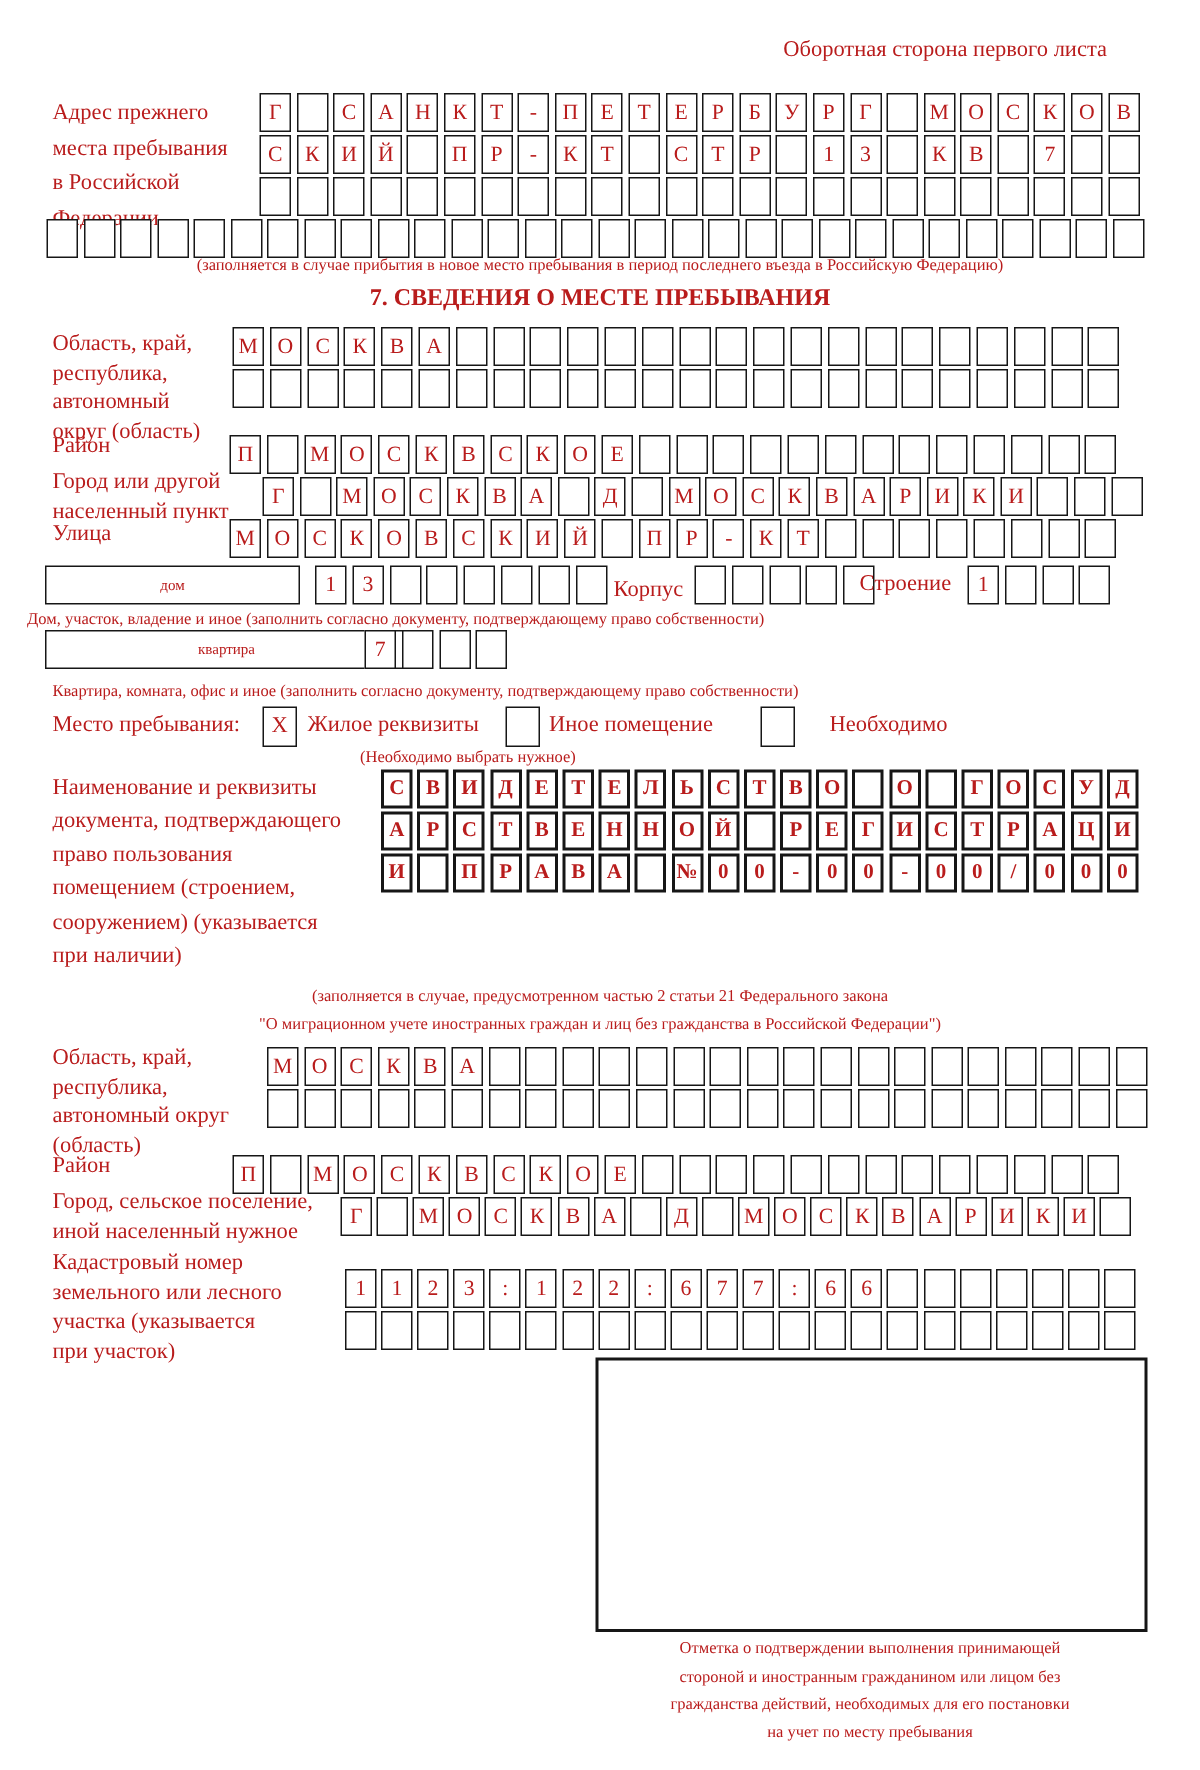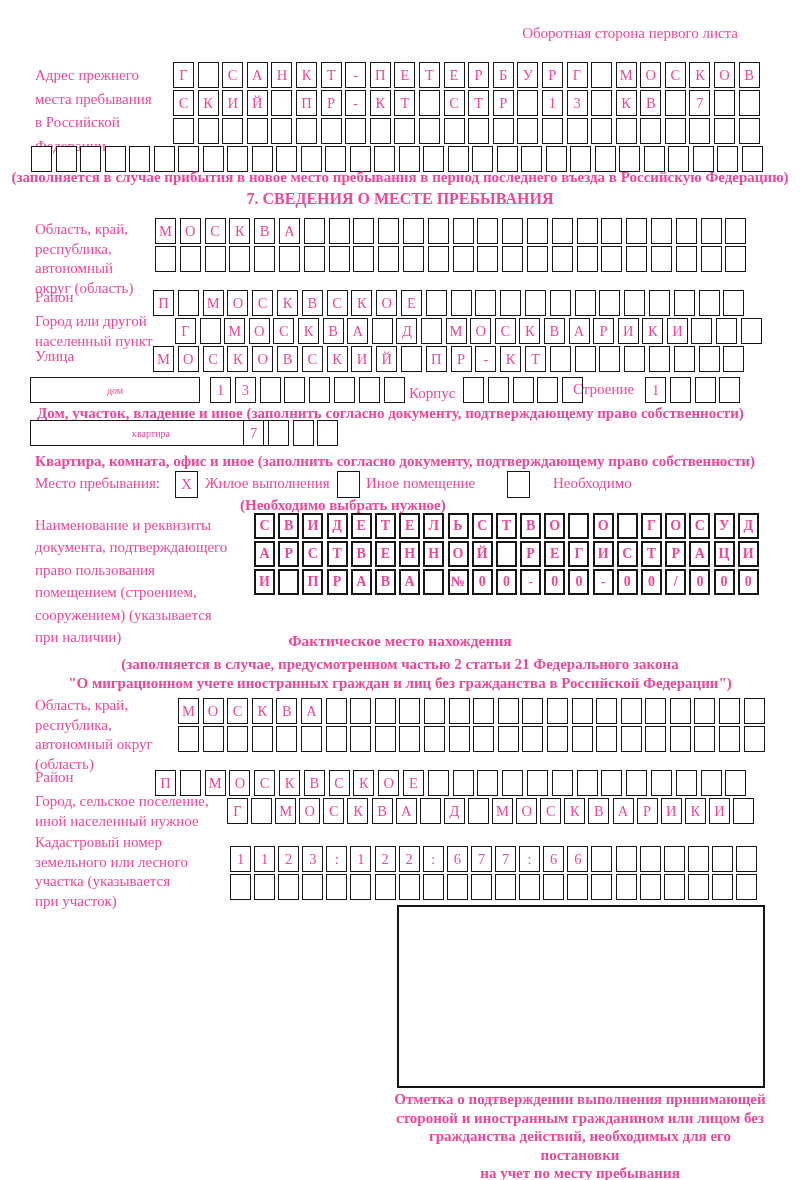--- a/index.html
+++ b/index.html
@@ -1,19 +1,19 @@
 <!DOCTYPE html>
 <html><head>
 <meta charset="utf-8">
 <style>
   html,body{margin:0;padding:0;background:#fff;}
-  .page{position:relative;width:800px;height:1180px;background:#fff;color:#ec4899;
+  .page{position:relative;width:800px;height:1180px;background:#fff;color:#b91c1c;
         font-family:"Liberation Serif","DejaVu Serif",serif;overflow:hidden;}
   .t{position:absolute;white-space:pre-line;font-size:15px;line-height:19.5px;}
-  .note{font-size:15px;line-height:18.5px;font-weight:bold;}
+  .note{font-size:11px;line-height:18.5px;}
   .center{left:0;right:0;text-align:center;}
   .bold{font-weight:bold;}
 
   .cells{position:absolute;display:flex;gap:3.8px;}
   .cell{flex:0 0 auto;box-sizing:border-box;width:21px;height:26px;border:1.6px solid #161616;
         display:flex;align-items:center;justify-content:center;font-size:14.5px;background:#fff;}
   .heavy .cell{border-width:2.2px;font-weight:bold;font-size:14px;}
 
   .wide-box{position:absolute;box-sizing:border-box;border:1.9px solid #161616;height:26px;
         display:flex;align-items:center;justify-content:center;font-size:10px;background:#fff;}
@@ -38,21 +38,21 @@
   .row-city2{left:175px;top:318px;gap:3.6px;}
   .lbl-street2{left:35px;top:347px;}
   .row-street2{left:153px;top:346px;}
 
   .house-box{left:30px;top:377px;width:170px;}
   .row-house{left:210px;top:377px;}
   .lbl-korpus{left:409px;top:384px;}
   .row-korpus{left:463px;top:377px;}
   .lbl-stroenie{left:573px;top:380px;}
   .row-stroenie{left:645px;top:377px;}
-  .caption-house{left:37px;top:404px;}
+  .caption-house{left:18px;top:404px;}
   .apt-box{left:30px;top:420px;width:242px;}
   .row-apt{left:243px;top:420px;}
   .caption-apt{left:35px;top:452px;}
 
   .mp-label{left:35px;top:474px;}
   .mp-cb1{left:175px;top:471px;}
   .mp-opt1{left:205px;top:474px;}
   .mp-cb2{left:337px;top:471px;}
   .mp-opt2{left:366px;top:474px;}
   .mp-cb3{left:507px;top:471px;}
@@ -381,21 +381,21 @@
   <div class="cells row-apt">
       <span class="cell">7</span>
       <span class="cell"></span>
       <span class="cell"></span>
       <span class="cell"></span>
     </div>
   <div class="t note caption-apt">Квартира, комната, офис и иное (заполнить согласно документу, подтверждающему право собственности)</div>
 
   <div class="t mp-label">Место пребывания:</div>
   <div class="cb mp-cb1">X</div>
-  <div class="t mp-opt1">Жилое выполнения</div>
+  <div class="t mp-opt1">Жилое реквизиты</div>
   <div class="cb mp-cb2"></div>
   <div class="t mp-opt2">Иное помещение</div>
   <div class="cb mp-cb3"></div>
   <div class="t mp-opt3">Необходимо</div>
   <div class="t note mp-note">(Необходимо выбрать нужное)</div>
 
   <div class="t lbl-doc">Наименование и реквизиты
 документа, подтверждающего
 право пользования
 помещением (строением,
@@ -464,21 +464,20 @@
       <span class="cell">0</span>
       <span class="cell">-</span>
       <span class="cell">0</span>
       <span class="cell">0</span>
       <span class="cell">/</span>
       <span class="cell">0</span>
       <span class="cell">0</span>
       <span class="cell">0</span>
     </div>
 
-  <div class="t bold center title3">Фактическое место нахождения</div>
   <div class="t note center note3">(заполняется в случае, предусмотренном частью 2 статьи 21 Федерального закона
 "О миграционном учете иностранных граждан и лиц без гражданства в Российской Федерации")</div>
 
   <div class="t lbl-reg3">Область, край,
 республика,
 автономный округ
 (область)</div>
   <div class="cells row-reg3a">
       <span class="cell">М</span>
       <span class="cell">О</span>

